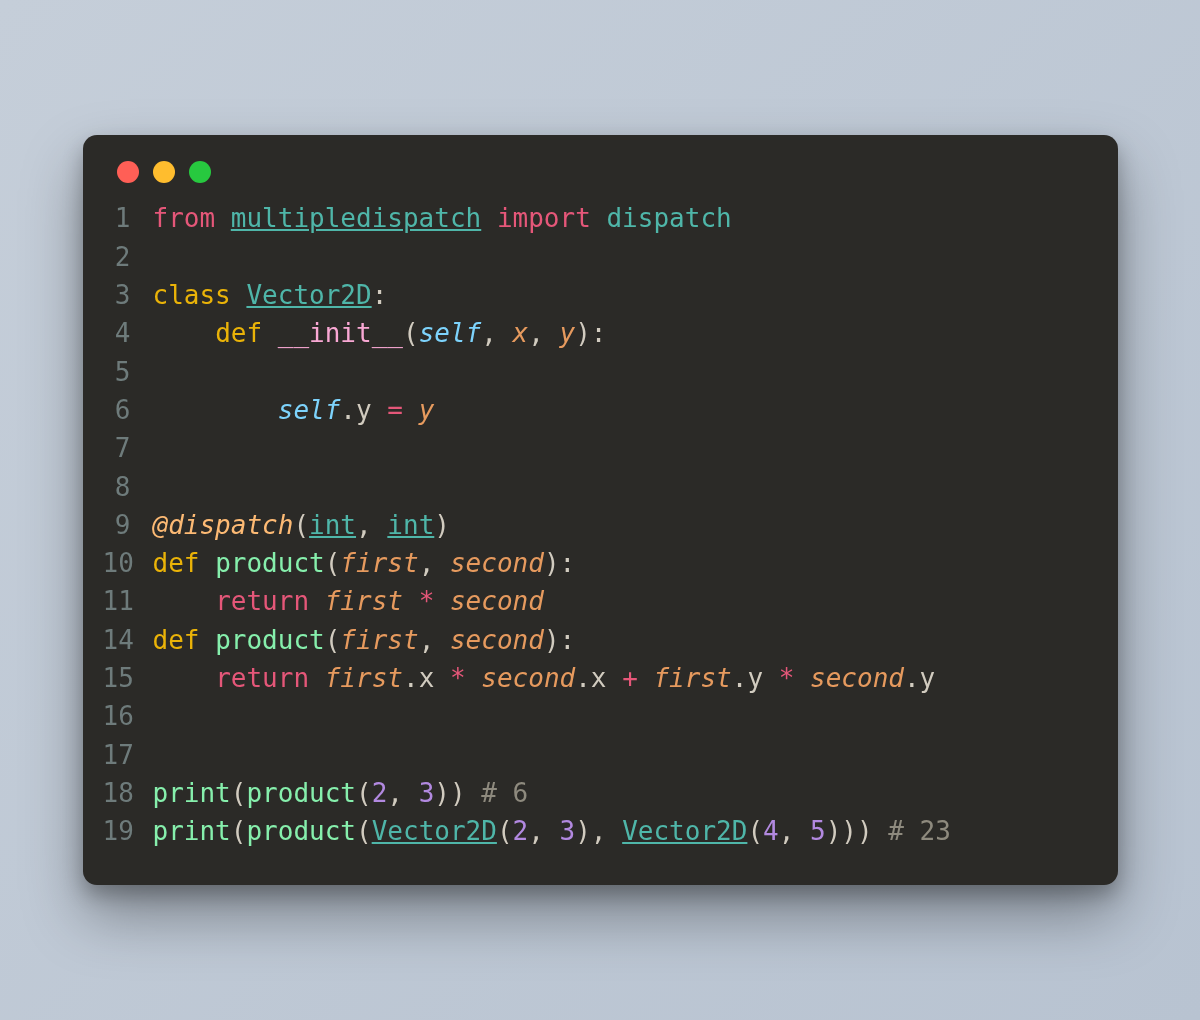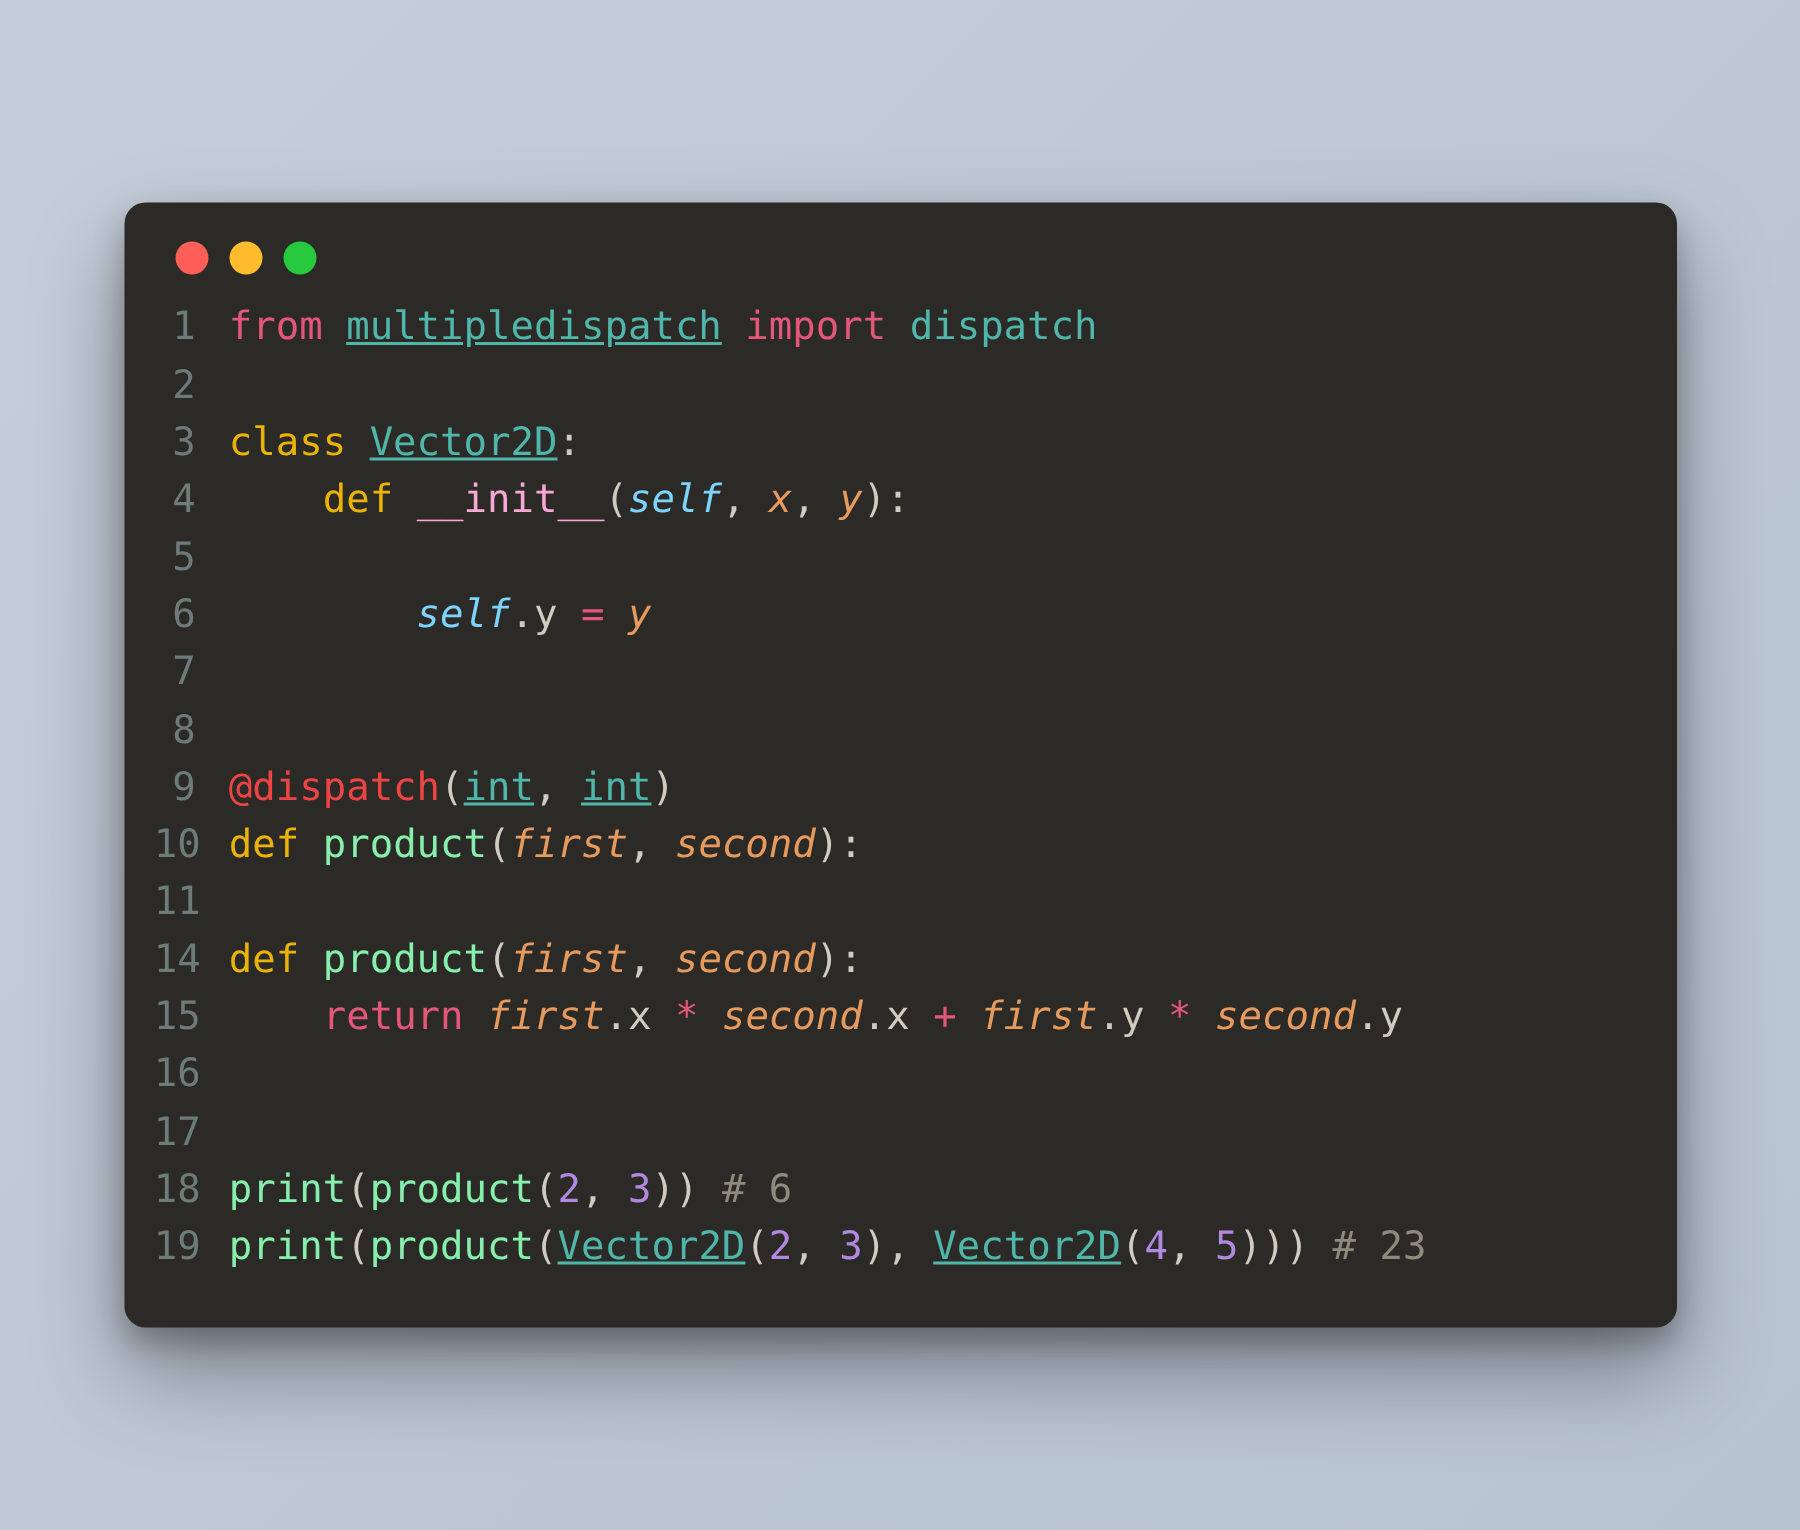--- a/index.html
+++ b/index.html
@@ -58,21 +58,21 @@
   .func   { color: #4fb6a9; } 
   .fund   { color: #f9a8d4; } 
   .name   { color: #86efac; } 
   .self   { color: #7dd3fc; font-style: italic; }
   .param  { color: #e69a5e; font-style: italic; }
   .prop   { color: #d1cbbf; }
   .punct  { color: #d1cbbf; }
   .op     { color: #e55779; }
   .num    { color: #b289e0; }
   .comm   { color: #8e8a7e; }
-  .deco   { color: #ef4444; }
+  .deco   { color: #fdba74; font-style: italic; }
 </style>
 </head>
 <body>
 
 <div class="window">
   <div class="titlebar">
     <div class="traffic-light tl-close"></div>
     <div class="traffic-light tl-min"></div>
     <div class="traffic-light tl-max"></div>
   </div>
@@ -81,21 +81,21 @@
   <div class="line"><span class="gutter">1</span><span class="code"><span class="kw">from </span><span class="mod">multipledispatch</span><span class="kw"> import </span><span class="func">dispatch</span></span></div>
       <div class="line"><span class="gutter">2</span><span class="code">&nbsp;</span></div>
       <div class="line"><span class="gutter">3</span><span class="code"><span class="kw-it">class </span><span class="cls">Vector2D</span><span class="punct">:</span></span></div>
       <div class="line"><span class="gutter">4</span><span class="code"><span class="punct">    </span><span class="kw-it">def </span><span class="fund">__init__</span><span class="punct">(</span><span class="self">self</span><span class="punct">, </span><span class="param">x</span><span class="punct">, </span><span class="param">y</span><span class="punct">):</span></span></div>
       <div class="line"><span class="gutter">5</span></div>
       <div class="line"><span class="gutter">6</span><span class="code"><span class="punct">        </span><span class="self">self</span><span class="prop">.y </span><span class="op">= </span><span class="param">y</span></span></div>
       <div class="line"><span class="gutter">7</span><span class="code">&nbsp;</span></div>
       <div class="line"><span class="gutter">8</span><span class="code">&nbsp;</span></div>
       <div class="line"><span class="gutter">9</span><span class="code"><span class="deco">@dispatch</span><span class="punct">(</span><span class="cls">int</span><span class="punct">, </span><span class="cls">int</span><span class="punct">)</span></span></div>
       <div class="line"><span class="gutter">10</span><span class="code"><span class="kw-it">def </span><span class="name">product</span><span class="punct">(</span><span class="param">first</span><span class="punct">, </span><span class="param">second</span><span class="punct">):</span></span></div>
-      <div class="line"><span class="gutter">11</span></div>
+      <div class="line"><span class="gutter">11</span><span class="code"><span class="punct">    </span><span class="kw">return </span><span class="param">first</span><span class="op"> * </span><span class="param">second</span></span></div>
       <div class="line"><span class="gutter">14</span><span class="code"><span class="kw-it">def </span><span class="name">product</span><span class="punct">(</span><span class="param">first</span><span class="punct">, </span><span class="param">second</span><span class="punct">):</span></span></div>
       <div class="line"><span class="gutter">15</span><span class="code"><span class="punct">    </span><span class="kw">return </span><span class="param">first</span><span class="prop">.x </span><span class="op">* </span><span class="param">second</span><span class="prop">.x </span><span class="op">+ </span><span class="param">first</span><span class="prop">.y </span><span class="op">* </span><span class="param">second</span><span class="prop">.y</span></span></div>
       <div class="line"><span class="gutter">16</span><span class="code">&nbsp;</span></div>
       <div class="line"><span class="gutter">17</span><span class="code">&nbsp;</span></div>
       <div class="line"><span class="gutter">18</span><span class="code"><span class="name">print</span><span class="punct">(</span><span class="name">product</span><span class="punct">(</span><span class="num">2</span><span class="punct">, </span><span class="num">3</span><span class="punct">)) </span><span class="comm"># 6</span></span></div>
       <div class="line"><span class="gutter">19</span><span class="code"><span class="name">print</span><span class="punct">(</span><span class="name">product</span><span class="punct">(</span><span class="cls">Vector2D</span><span class="punct">(</span><span class="num">2</span><span class="punct">, </span><span class="num">3</span><span class="punct">), </span><span class="cls">Vector2D</span><span class="punct">(</span><span class="num">4</span><span class="punct">, </span><span class="num">5</span><span class="punct">))) </span><span class="comm"># 23</span></span></div>
     </div>
 </div>
 
 </body></html>

